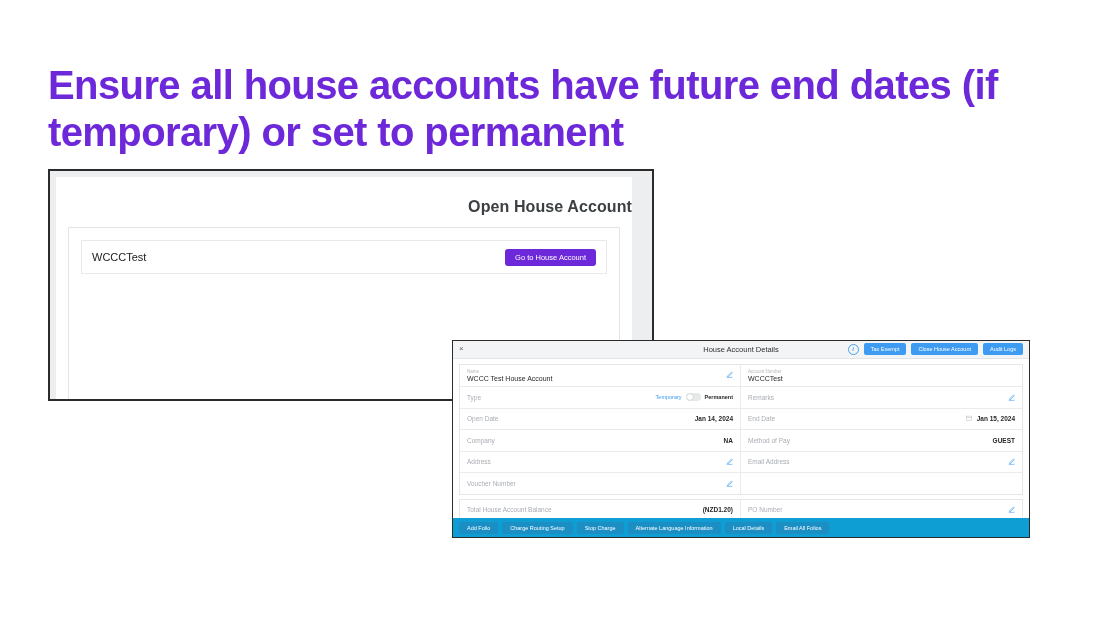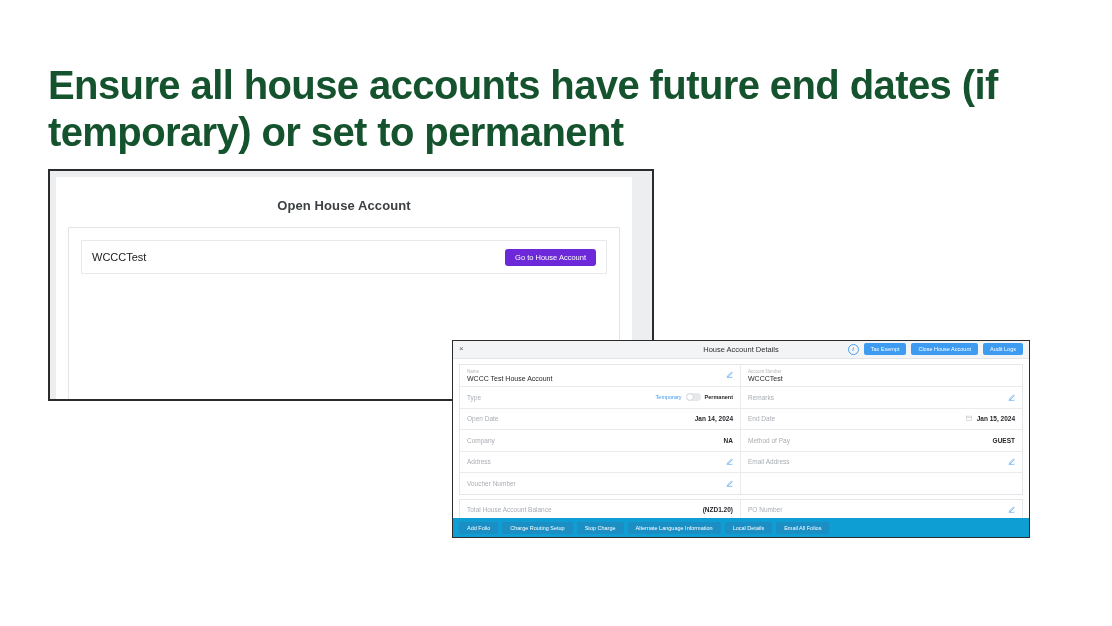--- a/index.html
+++ b/index.html
@@ -19,21 +19,21 @@
   
   .slide-heading {
     position: absolute;
     left: 48px;
     top: 62px;
     width: 1020px;
     font-size: 40px;
     line-height: 47px;
     font-weight: 700;
     letter-spacing: -0.6px;
-    color: #14532d;
+    color: #6d28d9;
   }
 
   
   .shot-one {
     position: absolute;
     left: 48px;
     top: 169px;
     width: 606px;
     height: 232px;
     background: #eceef0;
@@ -42,22 +42,22 @@
   }
   .shot-one-inner {
     position: absolute;
     left: 6px;
     top: 6px;
     right: 20px;
     bottom: 0;
     background: #ffffff;
   }
   .ohacct-title {
-    text-align: center;
-    font-size: 13px;
+    text-align: right;
+    font-size: 16px;
     font-weight: 700;
     color: #3c4043;
     padding-top: 21px;
     letter-spacing: 0.1px;
   }
   .ohacct-card {
     position: absolute;
     left: 12px;
     right: 12px;
     top: 50px;

